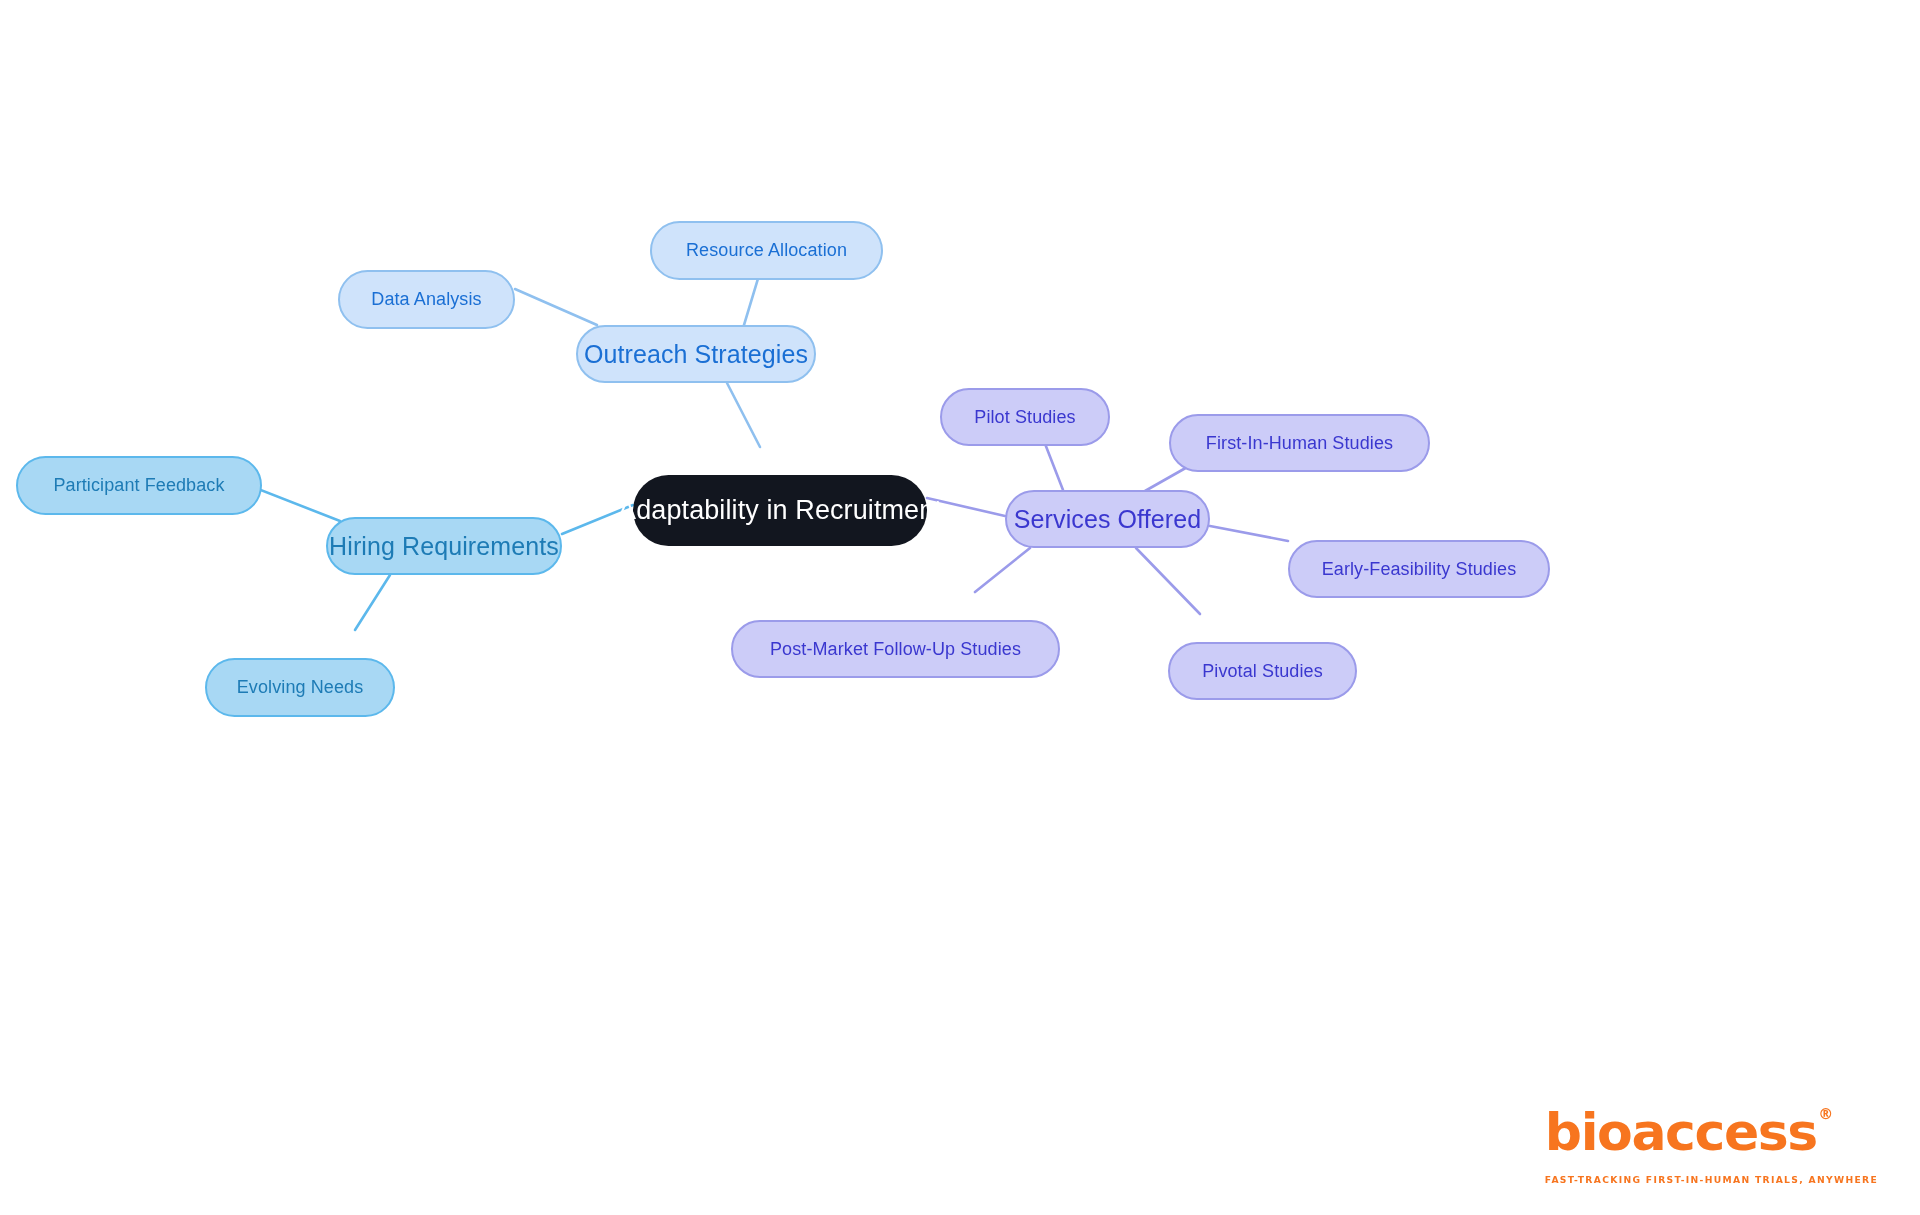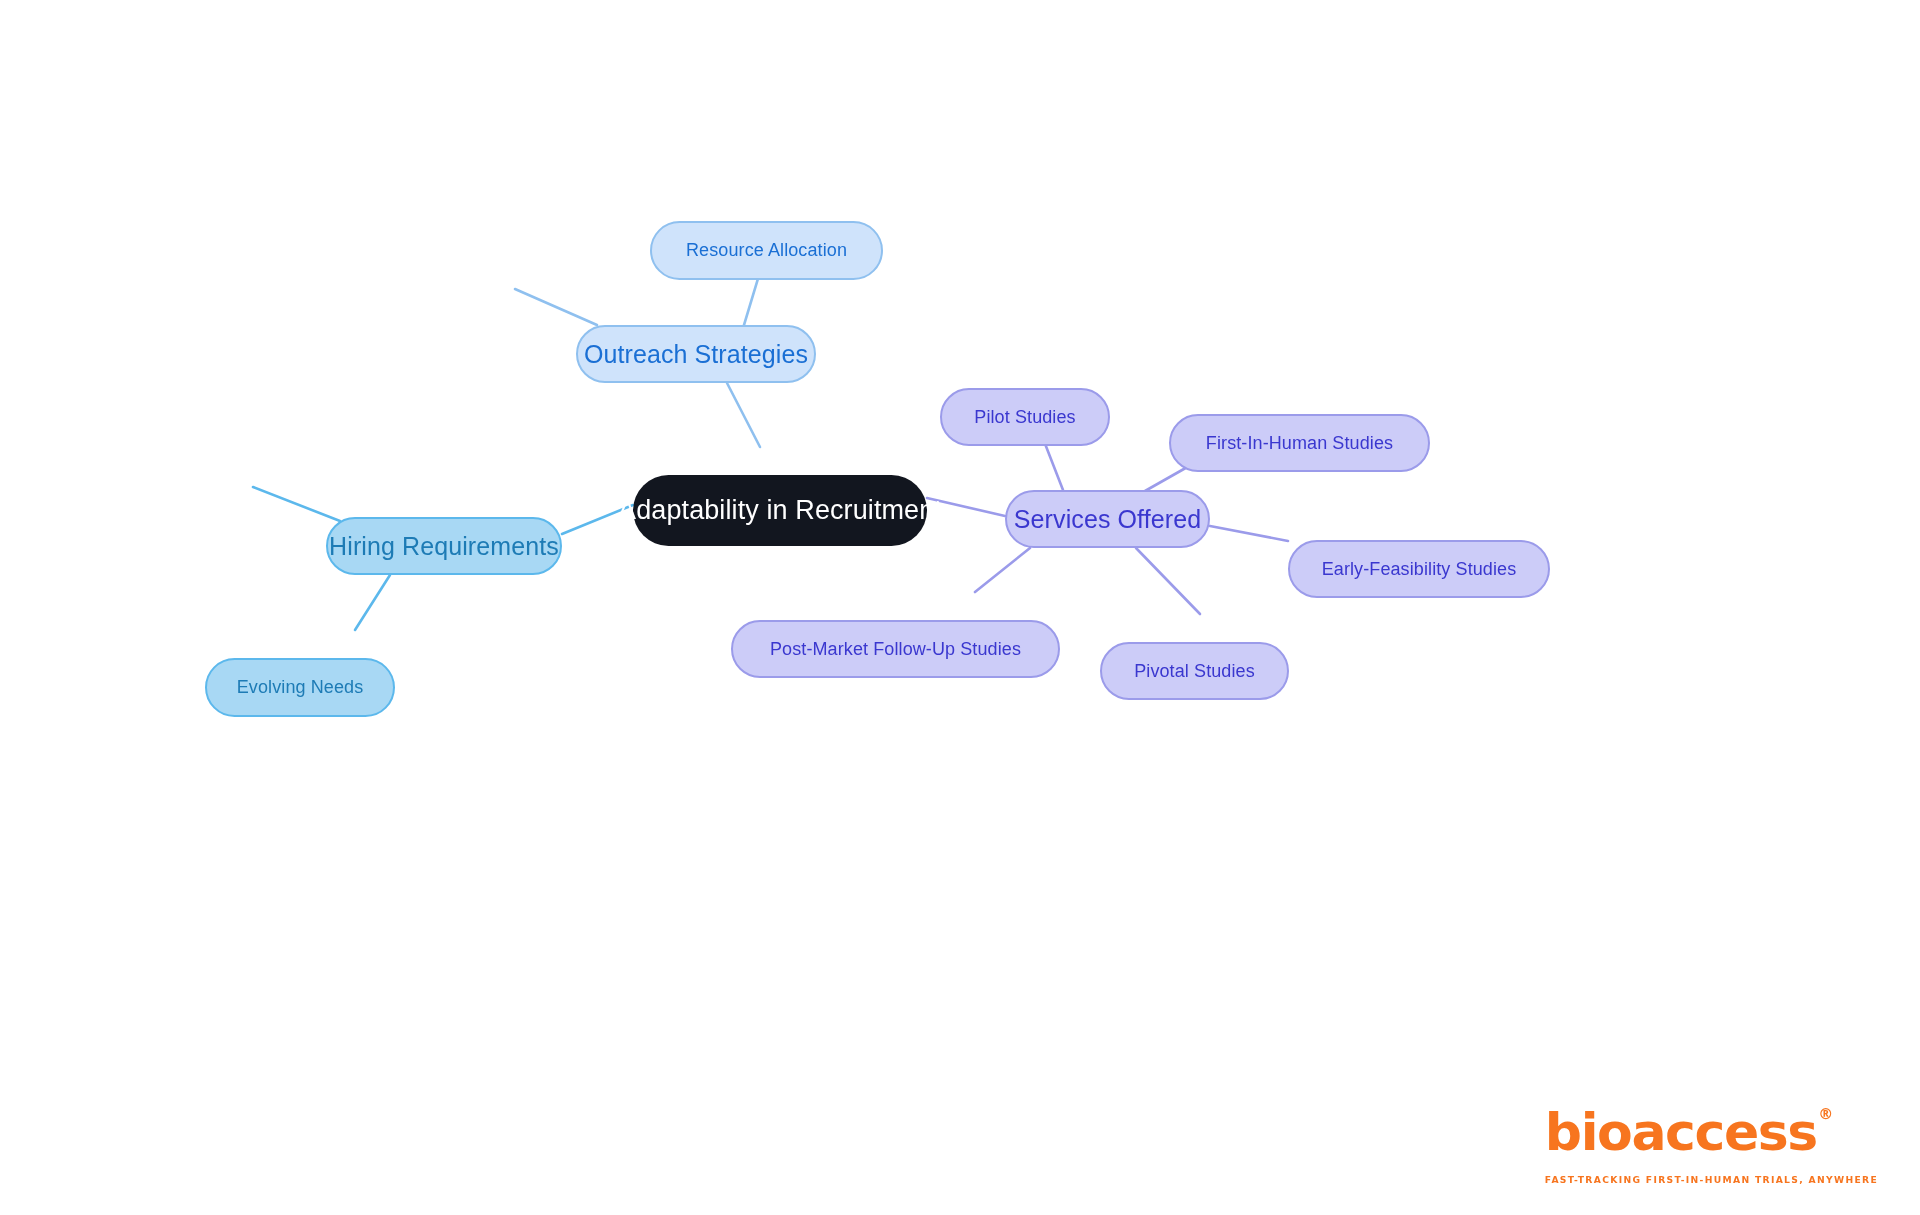--- a/index.html
+++ b/index.html
@@ -142,30 +142,32 @@
       <line x1="1063" y1="490" x2="1035" y2="418" stroke="#9b9bea" stroke-width="2.6" stroke-linecap="round"></line>
       <line x1="1145" y1="491" x2="1228" y2="444" stroke="#9b9bea" stroke-width="2.6" stroke-linecap="round"></line>
       <line x1="1210" y1="526" x2="1288" y2="541" stroke="#9b9bea" stroke-width="2.6" stroke-linecap="round"></line>
       <line x1="1136" y1="548" x2="1200" y2="614" stroke="#9b9bea" stroke-width="2.6" stroke-linecap="round"></line>
       <line x1="1030" y1="548" x2="975" y2="592" stroke="#9b9bea" stroke-width="2.6" stroke-linecap="round"></line>
     </svg>
 
   <div class="node root" style="left: 633px; top: 447px; width: 294px; height: 71px; margin-top: 28px;">Adaptability in Recruitment</div>
 
   <div class="node branch pal-blue" style="left: 576px; top: 325px; width: 240px; height: 58px;">Outreach Strategies</div>
+  <div class="node leaf pal-blue" style="left: 338px; top: 242px; width: 177px; height: 59px;">Data Analysis</div>
   <div class="node leaf pal-blue" style="left: 650px; top: 193px; width: 233px; height: 59px;">Resource Allocation</div>
 
   <div class="node branch pal-sky" style="left: 326px; top: 517px; width: 236px; height: 58px;">Hiring Requirements</div>
+  <div class="node leaf pal-sky" style="left: 16px; top: 428px; width: 246px; height: 59px;">Participant Feedback</div>
   <div class="node leaf pal-sky" style="left: 205px; top: 630px; width: 190px; height: 59px;">Evolving Needs</div>
 
   <div class="node branch pal-purple" style="left: 1005px; top: 490px; width: 205px; height: 58px;">Services Offered</div>
   <div class="node leaf pal-purple" style="left: 940px; top: 360px; width: 170px; height: 58px;">Pilot Studies</div>
   <div class="node leaf pal-purple" style="left: 1169px; top: 386px; width: 261px; height: 58px;">First-In-Human Studies</div>
   <div class="node leaf pal-purple" style="left: 1288px; top: 512px; width: 262px; height: 58px;">Early-Feasibility Studies</div>
-  <div class="node leaf pal-purple" style="left: 1100px; top: 614px; width: 189px; height: 58px;">Pivotal Studies</div>
+  <div class="node leaf pal-purple" style="left: 1168px; top: 614px; width: 189px; height: 58px;">Pivotal Studies</div>
   <div class="node leaf pal-purple" style="left: 731px; top: 592px; width: 329px; height: 58px;">Post-Market Follow-Up Studies</div>
 
   <div id="logo">
     <div class="wordmark">
       <span>bioaccess</span><span class="regmark">®</span>
     </div>
     <div class="tagline">FAST-TRACKING FIRST-IN-HUMAN TRIALS, ANYWHERE</div>
   </div>
 
 </div>

